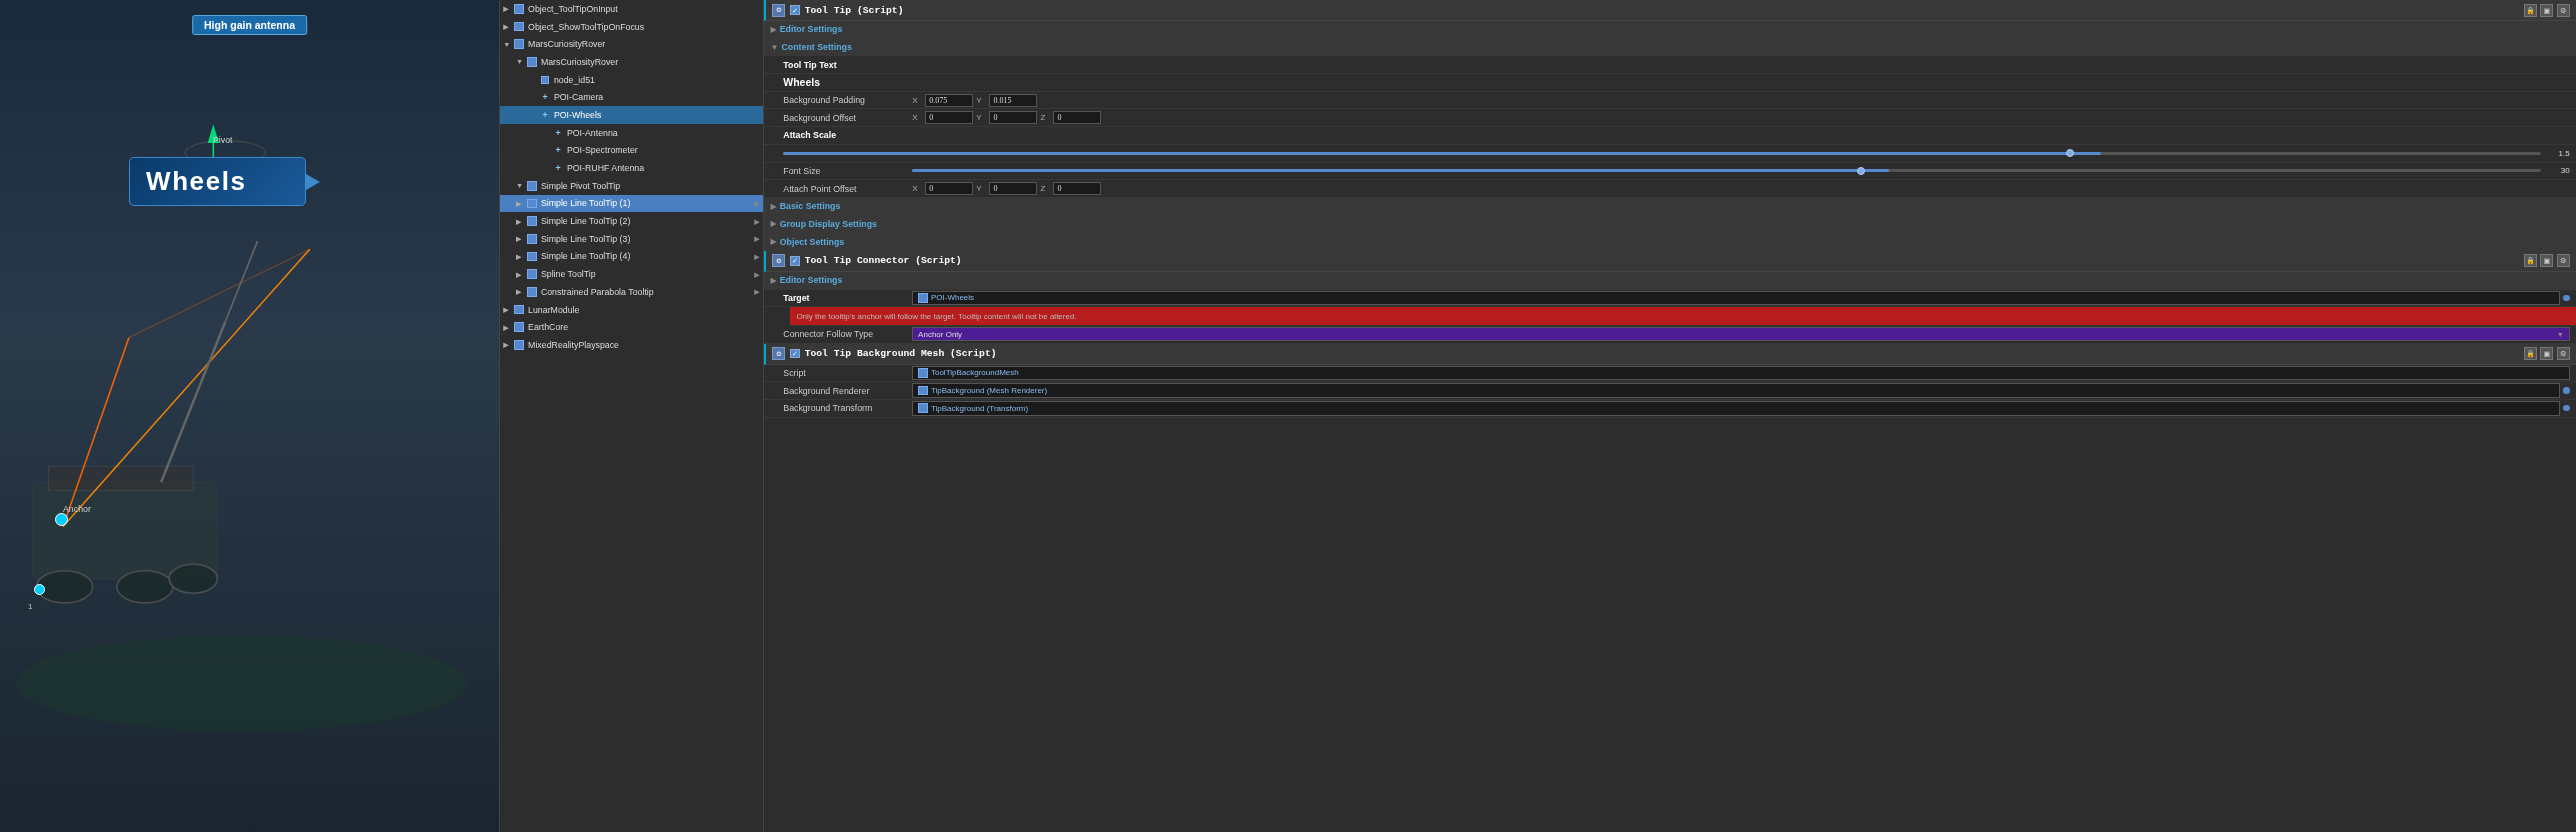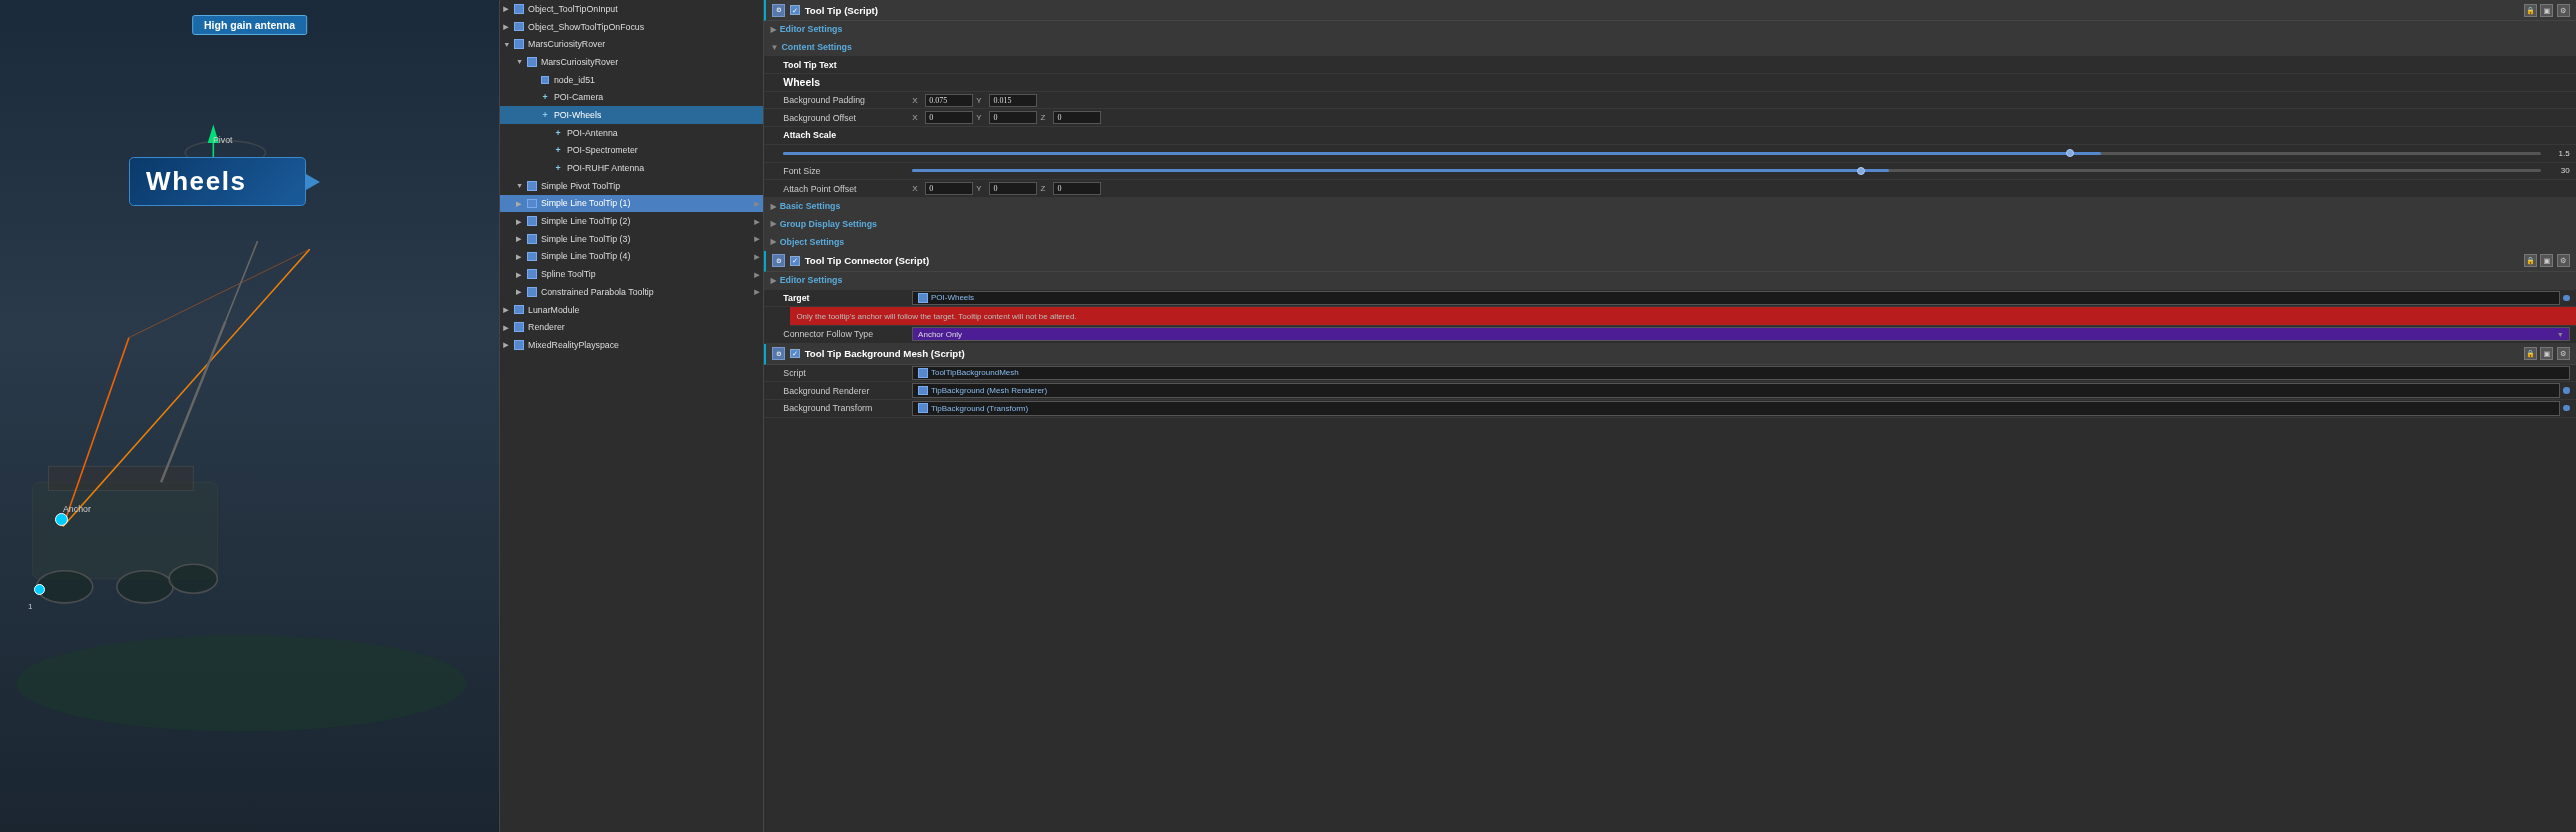--- a/index.html
+++ b/index.html
@@ -220,20 +220,21 @@
 
     .component-header.cyan-border {
       border-left: 2.4px solid #00aacc;
     }
 
     .component-title {
       font-size: 9.7px;
       font-weight: bold;
       color: #fff;
       flex: 1;
+      font-family: Liberation Mono, monospace;
     }
 
     .component-checkbox {
       width: 9.7px;
       height: 9.7px;
       background: #5588cc;
       margin-right: 4.8px;
       border: 0.8px solid #88aacc;
       display: flex;
       align-items: center;
@@ -630,21 +631,21 @@
       <span class="item-icon">
         <div class="icon-cube"></div>
       </span>
       <span class="item-text">LunarModule</span>
     </div>
     <div class="hierarchy-item" style="padding-left: 3.2px;">
       <span class="expand-arrow">▶</span>
       <span class="item-icon">
         <div class="icon-cube"></div>
       </span>
-      <span class="item-text">Renderer</span>
+      <span class="item-text">EarthCore</span>
     </div>
     <div class="hierarchy-item" style="padding-left: 3.2px;">
       <span class="expand-arrow">▶</span>
       <span class="item-icon">
         <div class="icon-cube"></div>
       </span>
       <span class="item-text">MixedRealityPlayspace</span>
     </div>
   </div>
 

